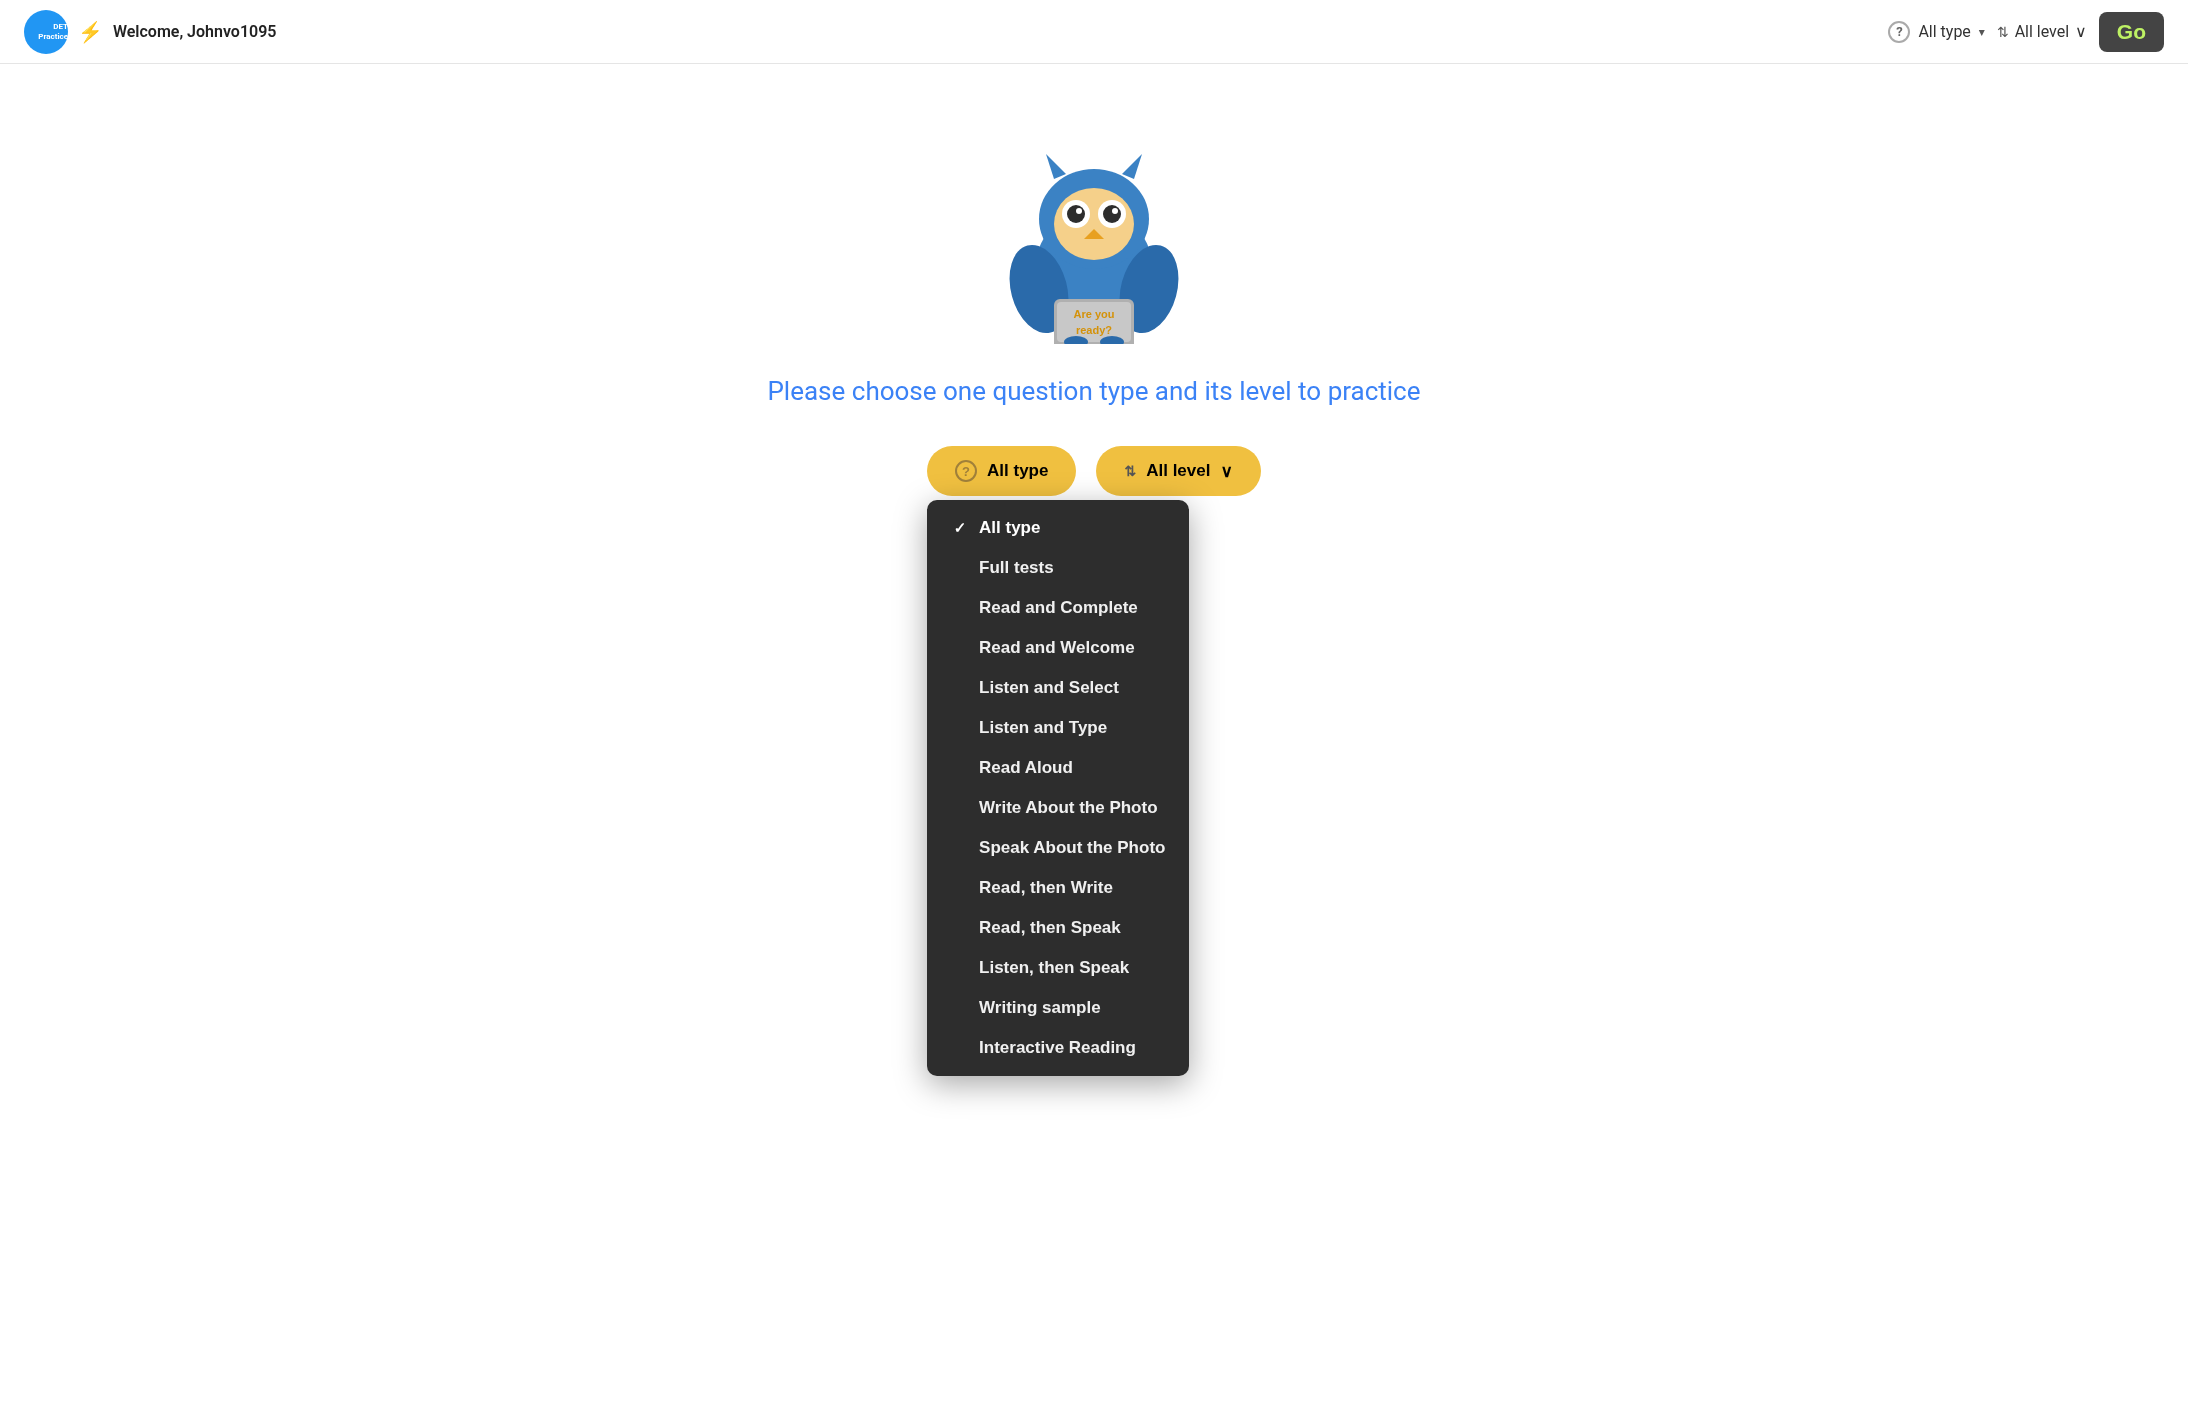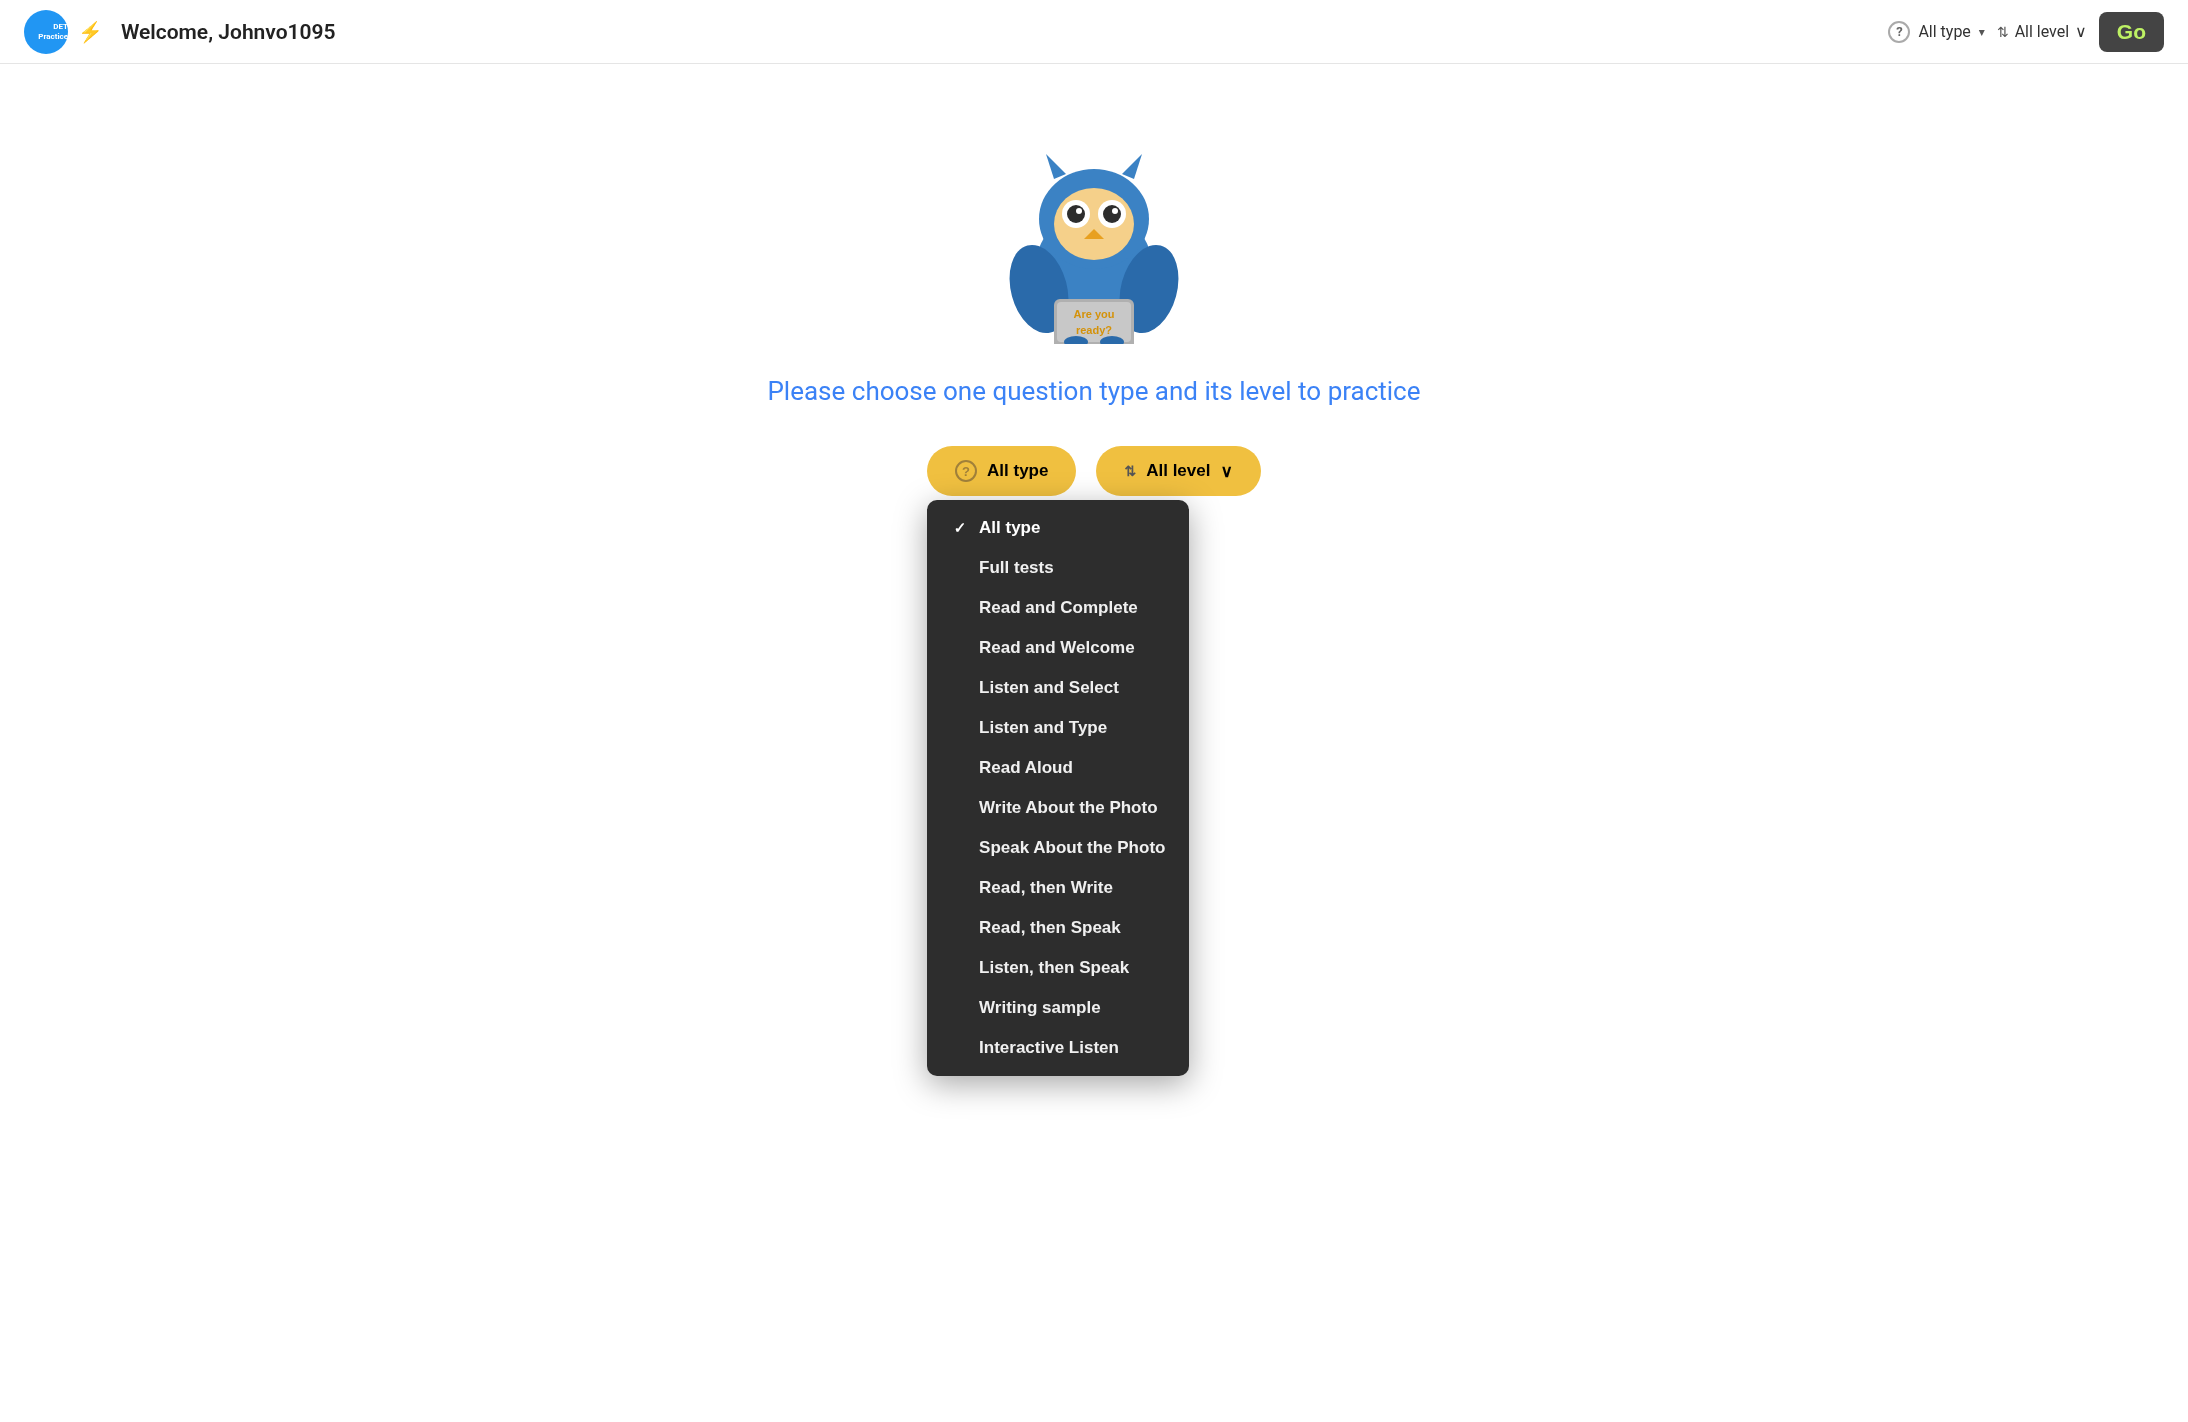--- a/index.html
+++ b/index.html
@@ -38,25 +38,24 @@
       flex-shrink: 0;
     }
 
     .header-lightning {
       margin: 0 10px;
       font-size: 20px;
       color: #555;
     }
 
     .header-welcome {
-      font-size: 21px;
+      font-size: 16px;
       font-weight: 600;
       color: #222;
       flex: 1;
-      margin-left: 8px;
     }
 
     .header-controls {
       display: flex;
       align-items: center;
       gap: 12px;
     }
 
     .type-selector {
       display: flex;
@@ -349,21 +348,21 @@
           <div class="dropdown-item">
             <span class="check-icon"></span>
             <span>Listen, then Speak</span>
           </div>
           <div class="dropdown-item">
             <span class="check-icon"></span>
             <span>Writing sample</span>
           </div>
           <div class="dropdown-item">
             <span class="check-icon"></span>
-            <span>Interactive Listen</span>
+            <span>Interactive Reading</span>
           </div>
         </div>
     </button>
 
     <button class="level-button">
       <span class="sort-icon">⇅</span>
       <span>All level</span>
       <span>∨</span>
     </button>
   </div>

